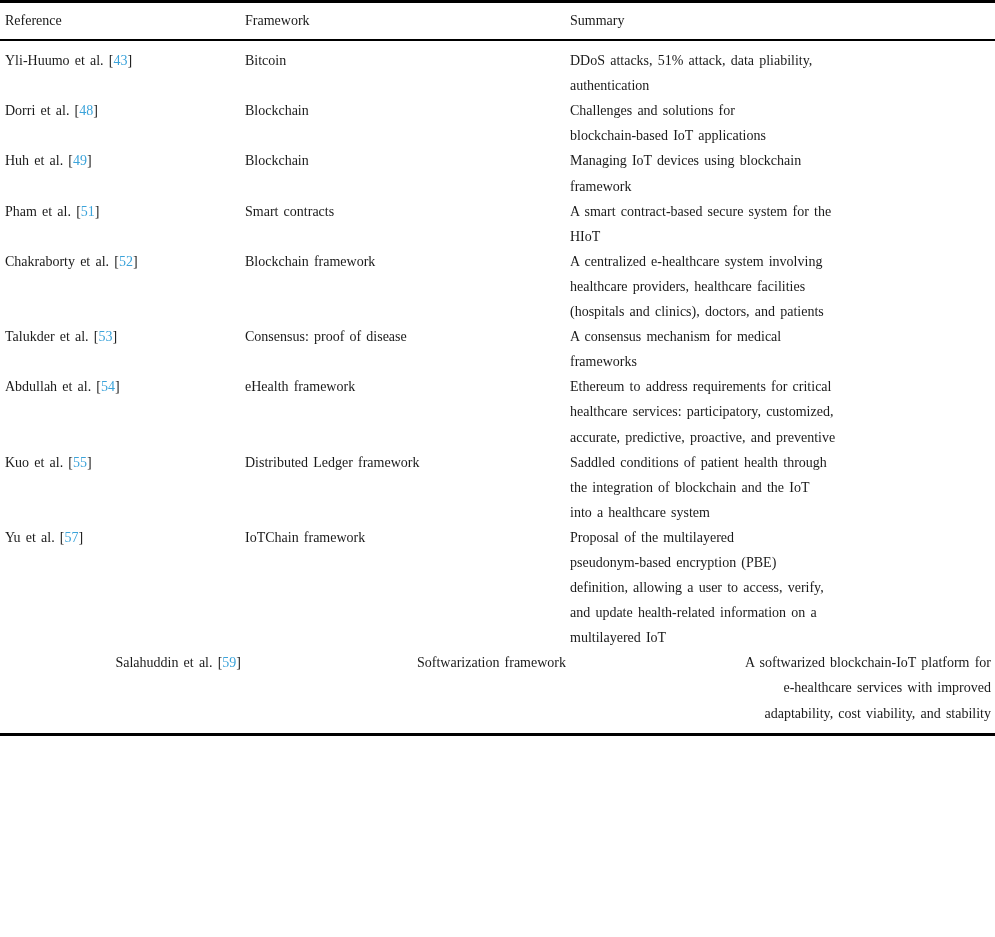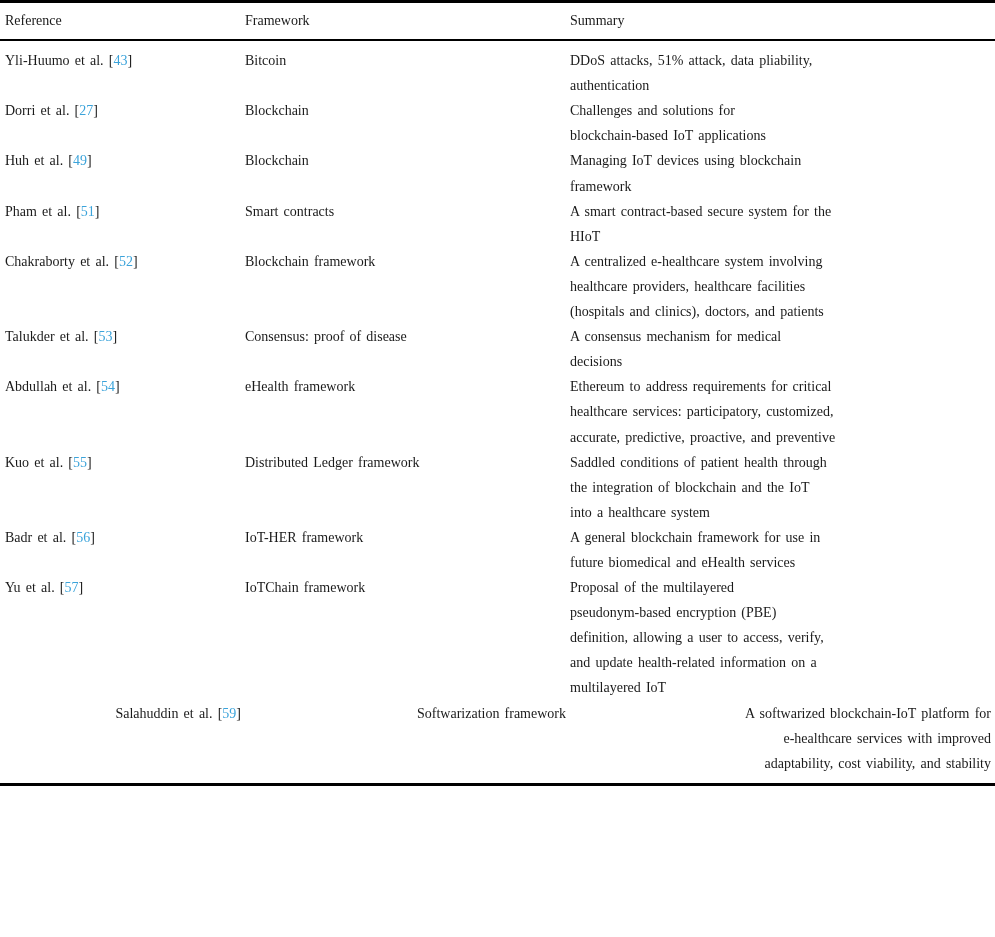--- a/index.html
+++ b/index.html
@@ -64,21 +64,21 @@
     </tr>
   </thead>
   <tbody>
       <tr>
         <td class="col-ref">Yli-Huumo et al. [<span class="cite">43</span>]</td>
         <td class="col-fw">Bitcoin</td>
         <td class="col-sum">DDoS attacks, 51% attack, data pliability,
 authentication</td>
       </tr>
       <tr>
-        <td class="col-ref">Dorri et al. [<span class="cite">27</span>]</td>
+        <td class="col-ref">Dorri et al. [<span class="cite">48</span>]</td>
         <td class="col-fw">Blockchain</td>
         <td class="col-sum">Challenges and solutions for
 blockchain-based IoT applications</td>
       </tr>
       <tr>
         <td class="col-ref">Huh et al. [<span class="cite">49</span>]</td>
         <td class="col-fw">Blockchain</td>
         <td class="col-sum">Managing IoT devices using blockchain
 framework</td>
       </tr>
@@ -92,41 +92,35 @@
         <td class="col-ref">Chakraborty et al. [<span class="cite">52</span>]</td>
         <td class="col-fw">Blockchain framework</td>
         <td class="col-sum">A centralized e-healthcare system involving
 healthcare providers, healthcare facilities
 (hospitals and clinics), doctors, and patients</td>
       </tr>
       <tr>
         <td class="col-ref">Talukder et al. [<span class="cite">53</span>]</td>
         <td class="col-fw">Consensus: proof of disease</td>
         <td class="col-sum">A consensus mechanism for medical
-decisions</td>
+frameworks</td>
       </tr>
       <tr>
         <td class="col-ref">Abdullah et al. [<span class="cite">54</span>]</td>
         <td class="col-fw">eHealth framework</td>
         <td class="col-sum">Ethereum to address requirements for critical
 healthcare services: participatory, customized,
 accurate, predictive, proactive, and preventive</td>
       </tr>
       <tr>
         <td class="col-ref">Kuo et al. [<span class="cite">55</span>]</td>
         <td class="col-fw">Distributed Ledger framework</td>
         <td class="col-sum">Saddled conditions of patient health through
 the integration of blockchain and the IoT
 into a healthcare system</td>
-      </tr>
-      <tr>
-        <td class="col-ref">Badr et al. [<span class="cite">56</span>]</td>
-        <td class="col-fw">IoT-HER framework</td>
-        <td class="col-sum">A general blockchain framework for use in
-future biomedical and eHealth services</td>
       </tr>
       <tr>
         <td class="col-ref">Yu et al. [<span class="cite">57</span>]</td>
         <td class="col-fw">IoTChain framework</td>
         <td class="col-sum">Proposal of the multilayered
 pseudonym-based encryption (PBE)
 definition, allowing a user to access, verify,
 and update health-related information on a
 multilayered IoT</td>
       </tr>

